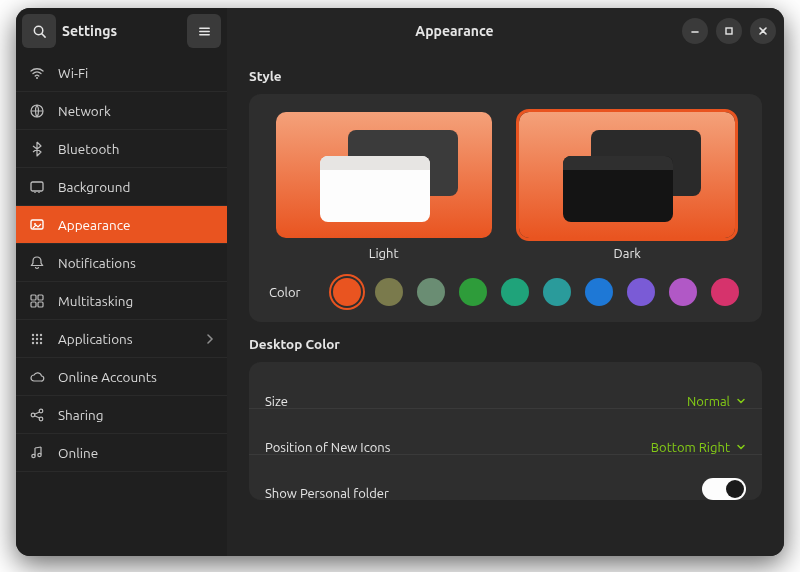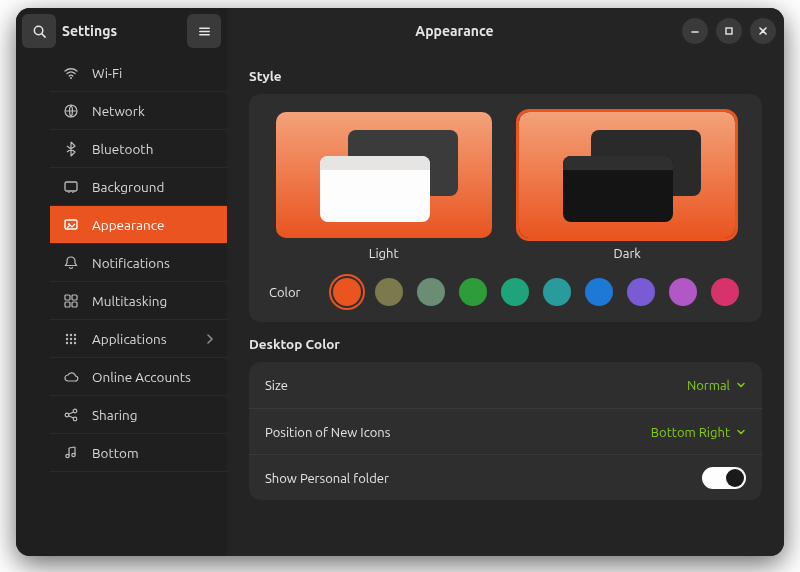--- a/index.html
+++ b/index.html
@@ -25,21 +25,21 @@
   .side-header {
     height: 46px; display:flex; align-items:center; padding: 0 6px;
     gap: 6px;
   }
   .icon-btn {
     width: 34px; height: 34px; border-radius: 6px;
     display:flex; align-items:center; justify-content:center;
     background: #3a3a3a; color:#e6e6e6;
   }
   .side-title { flex:1; text-align:left; font-weight:600; font-size:14px; }
-  .nav { flex:1; overflow-y:auto;padding-left:34px; }
+  .nav { flex:1; overflow-y:auto; }
   .nav-item {
     height: 38px; display:flex; align-items:center;
     padding: 0 12px; gap: 12px;
     font-size: 13.5px; color:#d8d8d8;
     cursor:pointer;
     border-bottom: 1px solid #2a2a2a;
   }
   .nav-item.active { background:#e95420; color:#fff; }
   .nav-item .ico { width:18px; height:18px; display:flex;align-items:center;justify-content:center; opacity:.85;}
   .nav-item.active .ico { opacity:1; }
@@ -92,21 +92,21 @@
 
   .color-row { display:flex; align-items:center; gap:14px; margin-top:18px;}
   .color-label { font-size:13px; margin-right:8px; width:42px;}
   .swatch {
     width:28px; height:28px; border-radius:50%;
   }
   .swatch.sel { box-shadow: 0 0 0 2px #2e2e2e, 0 0 0 4px #e95420; }
 
   .list-card { background:#2e2e2e; border-radius:12px; overflow:hidden; }
   .list-row {
-    height:46px; display:flex; align-items:center; padding:0 16px;
+    height:46px; display:flex; align-items:flex-end; padding:0 16px;
     border-top:1px solid #3a3a3a; font-size:13px;
   }
   .list-row:first-child { border-top:none; }
   .list-row .val { margin-left:auto; display:flex; align-items:center; gap:6px; color:#84cc16;}
   .toggle {
     width:44px; height:22px; border-radius:11px; background:#fdfdfd;
     position:relative; margin-left:auto;
   }
   .toggle::after{
     content:""; position:absolute; top:2px; right:2px;
@@ -241,21 +241,21 @@
         <span>Sharing</span>
       </div>
       <div class="nav-item">
         <span class="ico">
             <svg width="16" height="16" viewBox="0 0 16 16">
               <path d="M6 3v7.5M12 2v7.5M6 3l6-1" fill="none" stroke="currentColor" stroke-width="1.2"></path>
               <circle cx="4.5" cy="11" r="1.7" fill="none" stroke="currentColor" stroke-width="1.2"></circle>
               <circle cx="10.5" cy="10" r="1.7" fill="none" stroke="currentColor" stroke-width="1.2"></circle>
             </svg>
           </span>
-        <span>Bottom</span>
+        <span>Online</span>
       </div>
     </div>
   </div>
 
   <div class="main">
     <div class="main-header">
       <div class="main-title">Appearance</div>
       <div class="win-btn">
         <svg width="10" height="10" viewBox="0 0 10 10">
             <line x1="2" y1="6" x2="8" y2="6" stroke="currentColor" stroke-width="1.6" stroke-linecap="round"></line>

